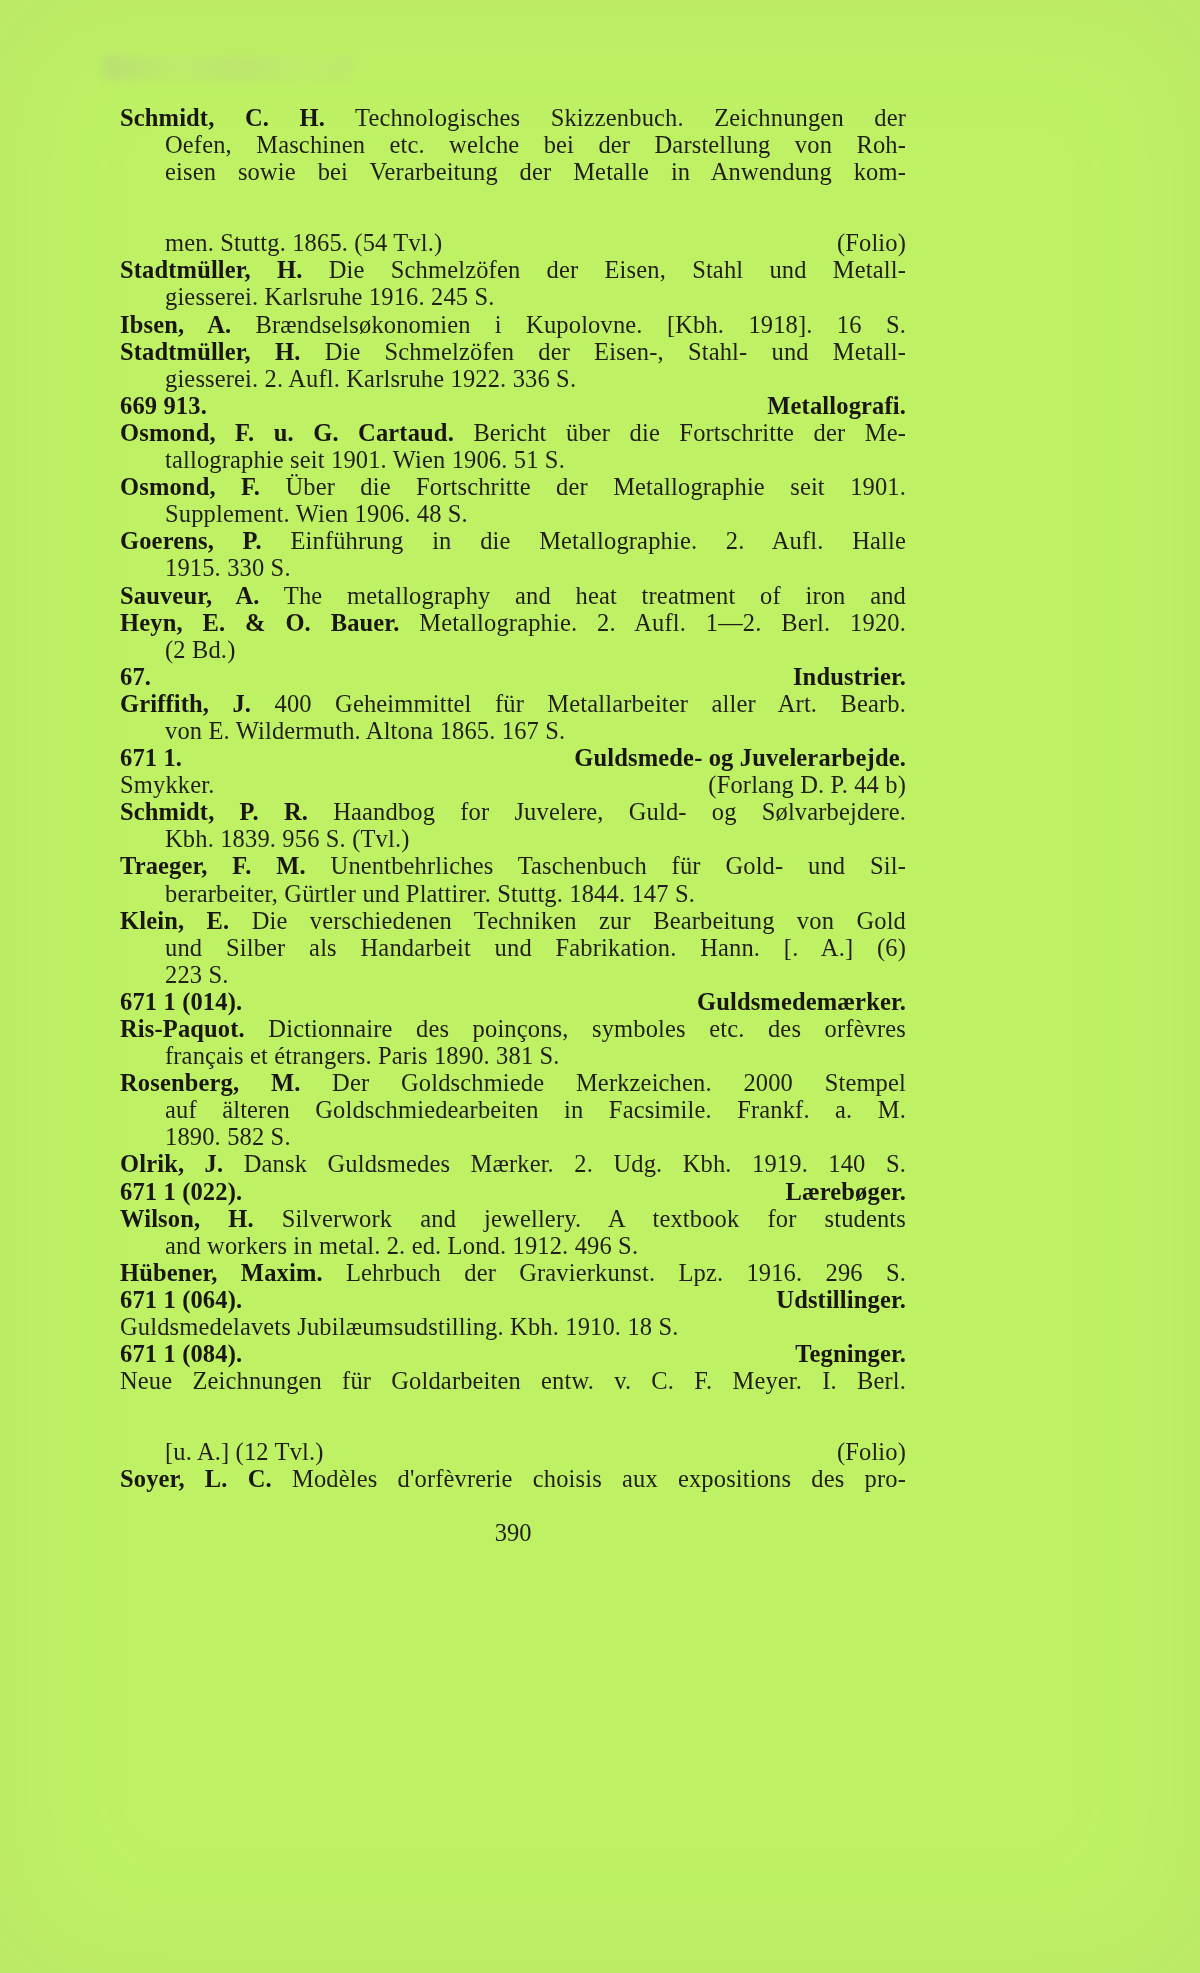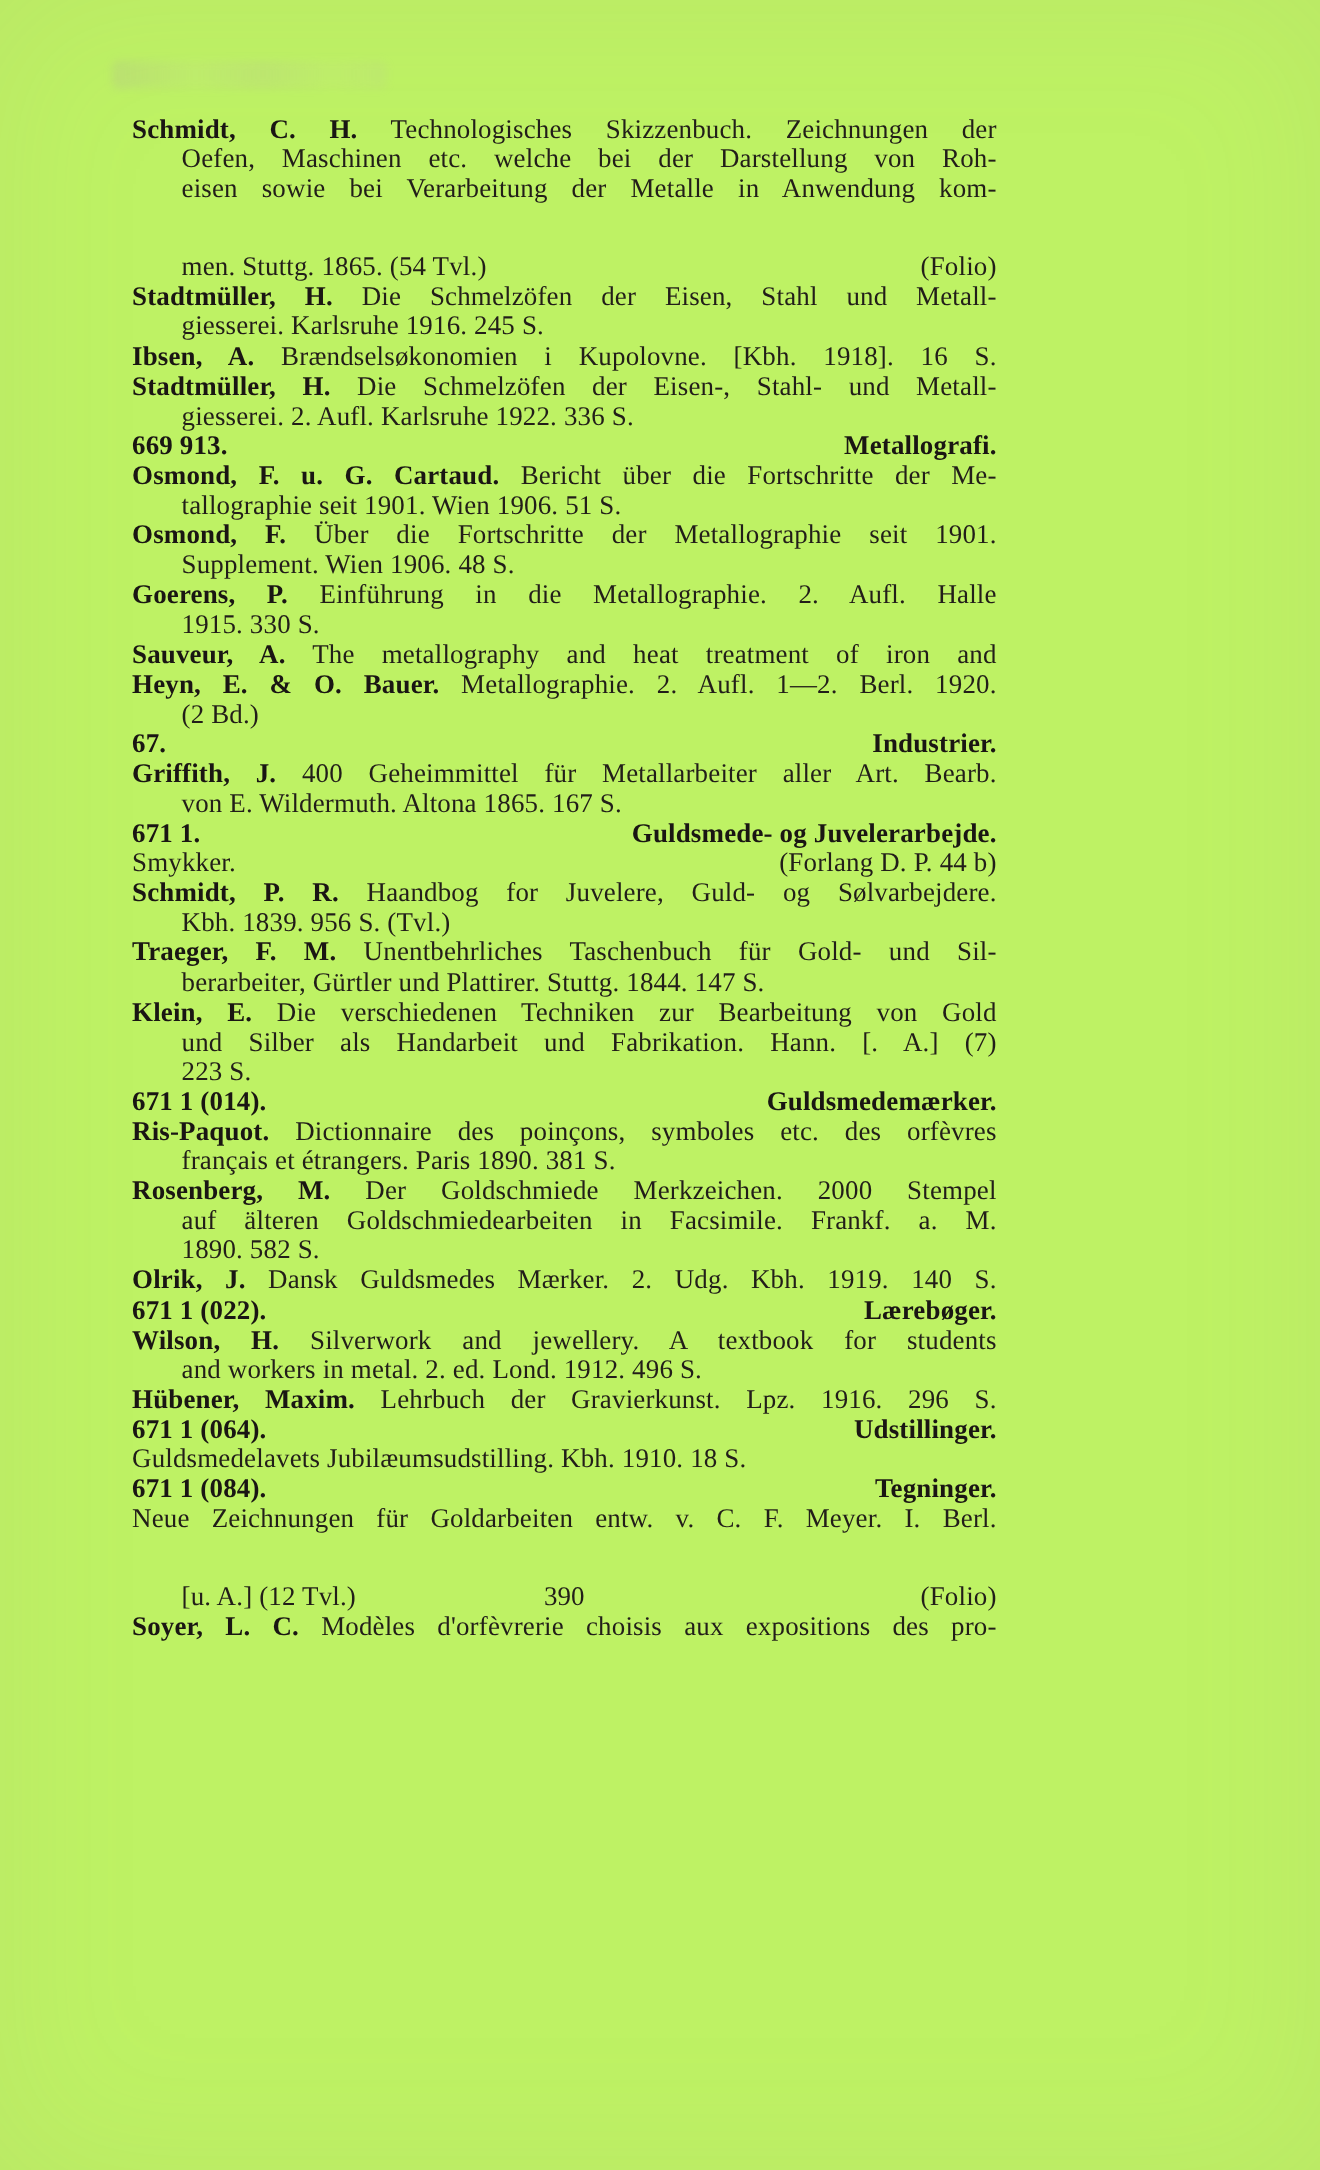--- a/index.html
+++ b/index.html
@@ -42,21 +42,21 @@
     white-space: normal;
   }
   .line.ind { padding-left: 45px; }
   .line.j { text-align: justify; text-align-last: justify; }
   .line.l { text-align: left; }
   .line.flex { display: flex; justify-content: space-between; }
   .line.flex.ind { padding-left: 45px; margin-top: 44px; }
   .b { font-weight: bold; color: #1a1613; }
   #pageno {
     position: absolute;
-    left: 120px; top: 1438px;
+    left: 120px; top: 1519px;
     width: 786px;
     text-align: center;
     font-size: 24.5px;
   }
 </style>
 </head>
 <body>
 
 <div id="page">
   <div id="artifact"></div>
@@ -98,21 +98,21 @@
       </div>
       <div class="line flex">
         <span><span>Smykker.</span></span>
         <span>(Forlang D. P. 44 b)</span>
       </div>
       <div class="line j"><span class="b">Schmidt, P. R.</span> <span>Haandbog for Juvelere, Guld- og Sølvarbejdere.</span></div>
       <div class="line ind l"><span>Kbh. 1839. 956 S. (Tvl.)</span></div>
       <div class="line j"><span class="b">Traeger, F. M.</span> <span>Unentbehrliches Taschenbuch für Gold- und Sil-</span></div>
       <div class="line ind l"><span>berarbeiter, Gürtler und Plattirer. Stuttg. 1844. 147 S.</span></div>
       <div class="line j"><span class="b">Klein, E.</span> <span>Die verschiedenen Techniken zur Bearbeitung von Gold</span></div>
-      <div class="line ind j"><span>und Silber als Handarbeit und Fabrikation. Hann. [. A.] (7)</span></div>
+      <div class="line ind j"><span>und Silber als Handarbeit und Fabrikation. Hann. [. A.] (6)</span></div>
       <div class="line ind l"><span>223 S.</span></div>
       <div class="line flex">
         <span><span class="b">671 1 (014).</span></span>
         <span class="b">Guldsmedemærker.</span>
       </div>
       <div class="line j"><span class="b">Ris-Paquot.</span> <span>Dictionnaire des poinçons, symboles etc. des orfèvres</span></div>
       <div class="line ind l"><span>français et étrangers. Paris 1890. 381 S.</span></div>
       <div class="line j"><span class="b">Rosenberg, M.</span> <span>Der Goldschmiede Merkzeichen. 2000 Stempel</span></div>
       <div class="line ind j"><span>auf älteren Goldschmiedearbeiten in Facsimile. Frankf. a. M.</span></div>
       <div class="line ind l"><span>1890. 582 S.</span></div>

